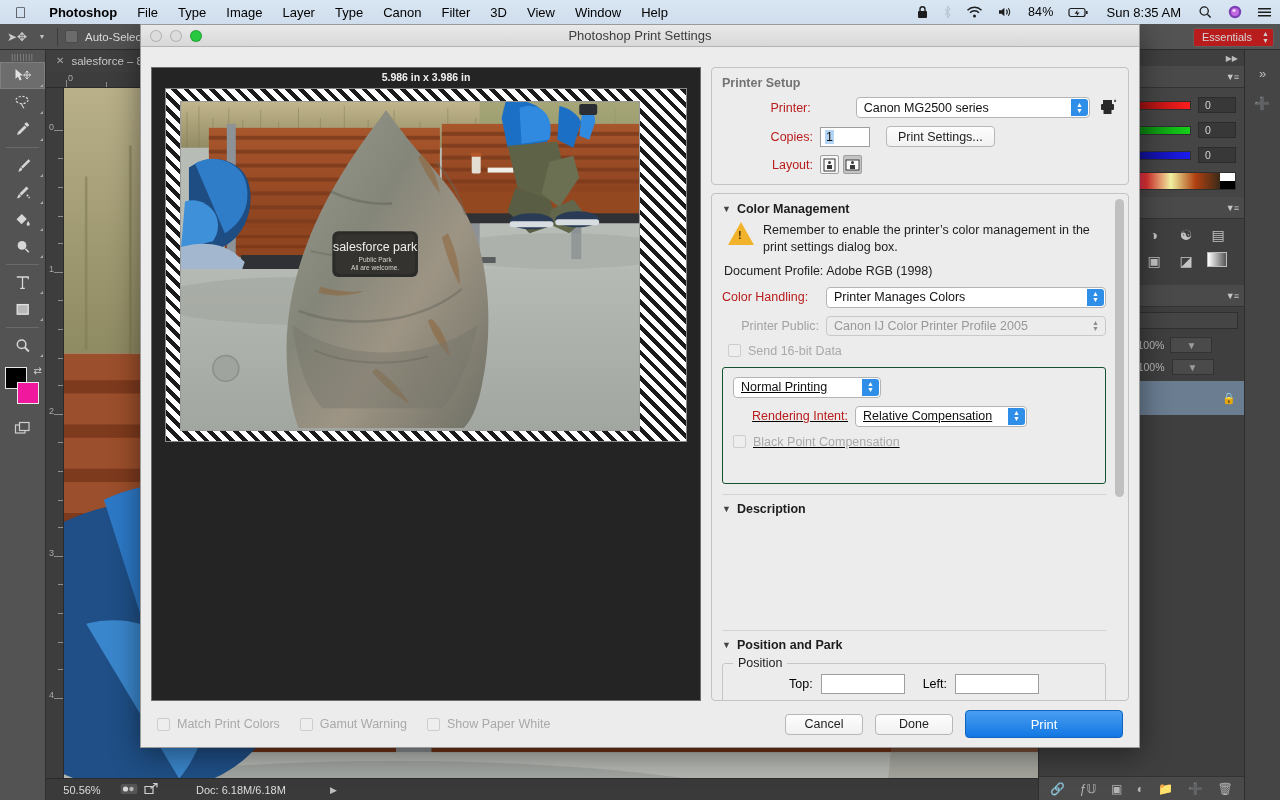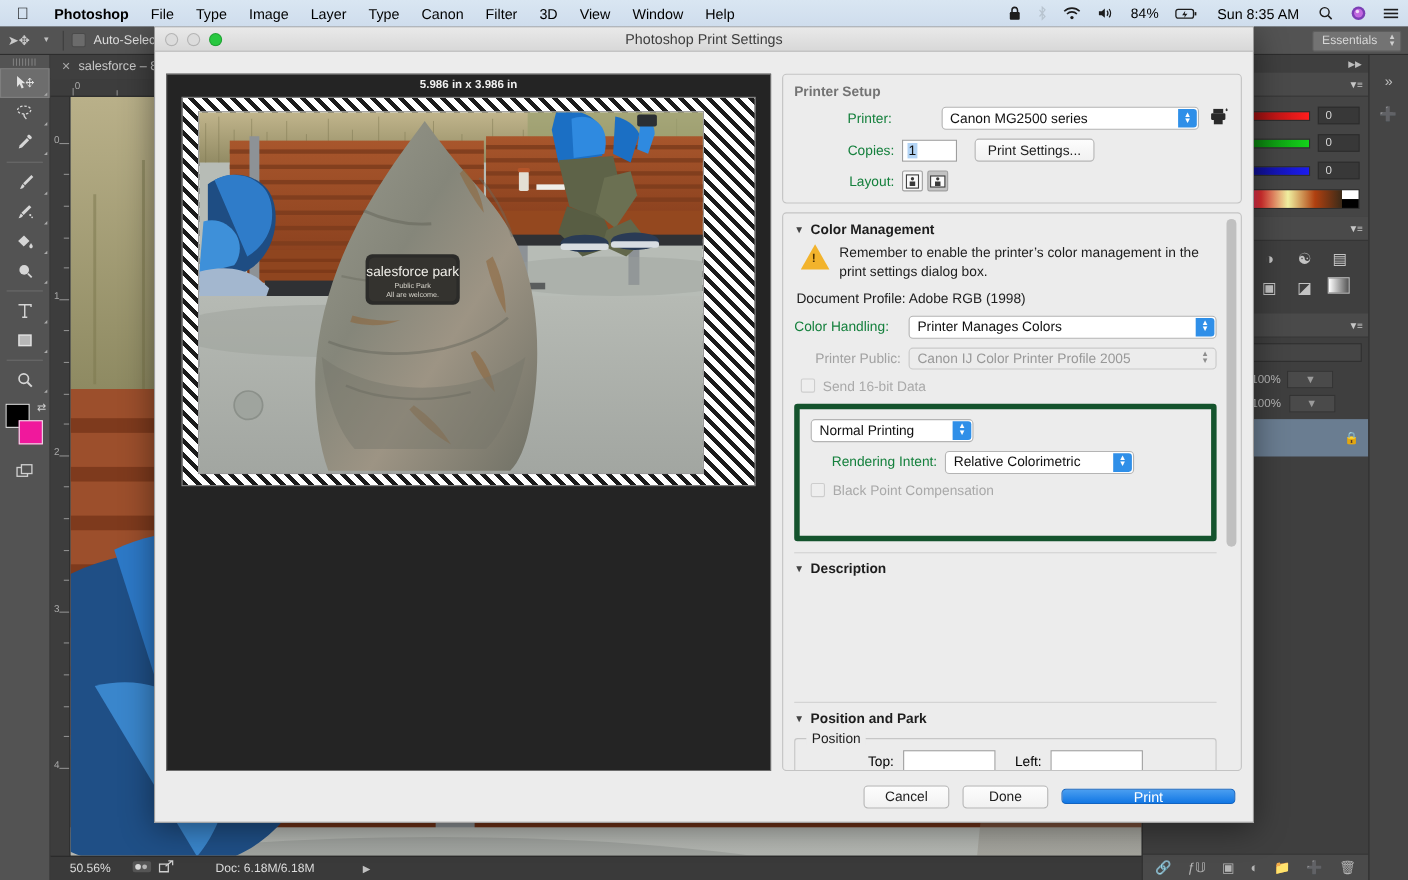--- a/index.html
+++ b/index.html
@@ -40,21 +40,21 @@
   .ob-div { width: 1px; height: 18px; background: #3c3c3c; margin: 0 7px; }
   .ob-check { width: 13px; height: 13px; background: #6b6b6b; border: 1px solid #4a4a4a; border-radius: 2px; }
   .ob-label { margin-left: 7px; font-size: 11.5px; color: #dcdcdc; }
   .ob-combo {
     margin-left: 8px; height: 18px; background: #4a4a4a; border: 1px solid #5d5d5d;
     border-radius: 2px; padding: 0 6px; display: flex; align-items: center;
     color: #dcdcdc; font-size: 11px; min-width: 40px; overflow: hidden;
   }
   .ws-right { position: absolute; right: 0; top: 0; height: 26px; display: flex; align-items: center; }
   .ws-combo {
-    height: 19px; background: #737373; border: 1px solid #5e5e5e; border-radius: 2px;
+    height: 19px; background: #b91c1c; border: 1px solid #5e5e5e; border-radius: 2px;
     display: flex; align-items: center; padding: 0 4px 0 8px; color: #d6d6d6; font-size: 11px;
     margin-right: 6px;
   }
   .ws-arrows { margin-left: 10px; font-size: 7px; line-height: 7px; color: #cfcfcf; }
 
   
   .toolbar {
     position: absolute; left: 0; top: 26px; width: 46px; bottom: 0;
     background: #535353; border-right: 1px solid #2f2f2f;
   }
@@ -218,21 +218,21 @@
   }
 
   
   .settings-col { flex: 1; display: flex; flex-direction: column; gap: 8px; min-width: 0; }
   .group-box {
     background: #ececec; border: 1px solid #c3c3c3; border-radius: 4px;
     padding: 8px 10px 10px 10px;
   }
   .group-title { font-size: 12.5px; font-weight: bold; color: #737373; margin-bottom: 7px; }
   .frow { display: flex; align-items: center; margin-bottom: 8px; }
-  .flabel { font-size: 12.5px; color: #15803d; text-align: right; padding-right: 7px; }
+  .flabel { font-size: 12.5px; color: #b91c1c; text-align: right; padding-right: 7px; }
   .flabel.dim { color: #a2a2a2; }
 
   .popup {
     height: 21px; background: #fff; border: 1px solid #b4b4b4; border-radius: 4px;
     display: flex; align-items: center; padding: 0 0 0 7px;
     font-size: 12.5px; color: #111; position: relative; overflow: hidden;
   }
   .popup .caret-btn {
     position: absolute; right: 1px; top: 1px; bottom: 1px; width: 17px;
     background: #2f8fe8; border-radius: 0 3px 3px 0;
@@ -273,21 +273,21 @@
   }
   .warn-tri::after { content: "!"; position: absolute; left: -3px; top: 7px; font-size: 11px; font-weight: bold; color: #4a3000; }
   .warn-text { font-size: 12.5px; color: #1d1d1d; line-height: 1.35; }
   .doc-profile { font-size: 12.5px; color: #1d1d1d; margin: 0 0 9px 2px; }
 
   .checkrow { display: flex; align-items: center; gap: 7px; font-size: 12.5px; }
   .cbox { width: 13px; height: 13px; border: 1px solid #b0b0b0; background: #f4f4f4; border-radius: 2px; }
   .cbox.dim { border-color: #cdcdcd; background: #eee; }
   .ctext.dim { color: #a9a9a9; }
 
-  .inner-box { border: 5px solid #14532d; border-radius: 3px; padding: 9px 10px 12px 10px; margin-top: 9px; }
+  .inner-box { border: 1px solid #14532d; border-radius: 3px; padding: 9px 10px 12px 10px; margin-top: 9px; text-decoration: underline; }
 
   .divider { height: 1px; background: #d2d2d2; margin: 10px 0 7px 0; }
 
   .fieldset {
     border: 1px solid #c6c6c6; border-radius: 3px; padding: 10px 10px 8px 10px;
     position: relative; margin-top: 11px;
   }
   .fieldset > .legend {
     position: absolute; top: -8px; left: 10px; background: #ececec;
     padding: 0 5px; font-size: 12.5px; color: #1d1d1d;
@@ -302,21 +302,21 @@
   .vthumb { position: absolute; top: 0; left: 0; width: 9px; height: 60%; background: #c0c0c0; border-radius: 5px; }
 
   .dlg-footer {
     flex: 0 0 46px; display: flex; align-items: center; padding: 0 16px;
   }
   .footer-checks { display: flex; gap: 20px; align-items: center; }
   .footer-btns { margin-left: auto; display: flex; gap: 12px; align-items: center; }
   .btn.wide { min-width: 78px; }
   .btn.primary {
     background: linear-gradient(to bottom,#4a9ef0,#1277e4); border-color: #1163c0;
-    color: #fff; min-width: 158px; height: 14px; font-size: 13px; text-align: right;
+    color: #fff; min-width: 158px; height: 28px; font-size: 13px; text-align: right;
   }
 </style>
 </head>
 <body>
 
 <div id="root">
 
   <div class="menubar">
     <div class="apple"></div>
     <div class="mitem app">Photoshop</div>
@@ -944,21 +944,21 @@
           <div class="inner-box">
             <div class="frow">
               <span class="popup" style="width:148px;">
                 <span>Normal Printing</span>
                 <span class="caret-btn">▲<br>▼</span>
               </span>
             </div>
             <div class="frow">
               <span class="flabel" style="width:122px;text-align:right;padding-left:0;">Rendering Intent:</span>
               <span class="popup" style="width:172px;">
-                <span>Relative Colorimetric</span>
+                <span>Relative Compensation</span>
                 <span class="caret-btn">▲<br>▼</span>
               </span>
             </div>
             <div class="checkrow" style="margin-bottom:22px;">
               <span class="cbox dim"></span>
               <span class="ctext dim">Black Point Compensation</span>
             </div>
           </div>
 
           <div class="divider"></div>
@@ -987,20 +987,34 @@
           </div>
 
           <div class="vscroll">
             <div class="vthumb"></div>
           </div>
         </div>
       </div>
     </div>
 
     <div class="dlg-footer">
+      <div class="footer-checks">
+        <span class="checkrow">
+          <span class="cbox dim"></span>
+          <span class="ctext dim">Match Print Colors</span>
+        </span>
+        <span class="checkrow">
+          <span class="cbox dim"></span>
+          <span class="ctext dim">Gamut Warning</span>
+        </span>
+        <span class="checkrow">
+          <span class="cbox dim"></span>
+          <span class="ctext dim">Show Paper White</span>
+        </span>
+      </div>
       <div class="footer-btns">
         <span class="btn wide">Cancel</span>
         <span class="btn wide">Done</span>
         <span class="btn primary">Print</span>
       </div>
     </div>
   </div>
 </div>
 
 </body></html>

